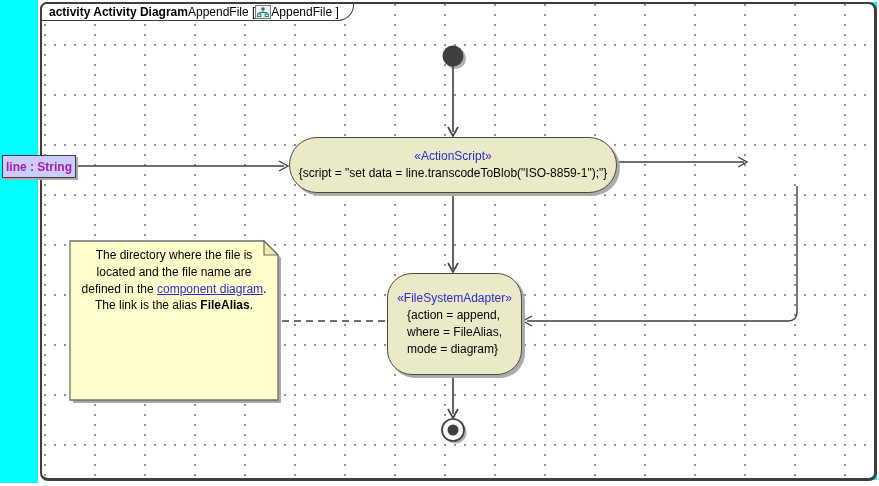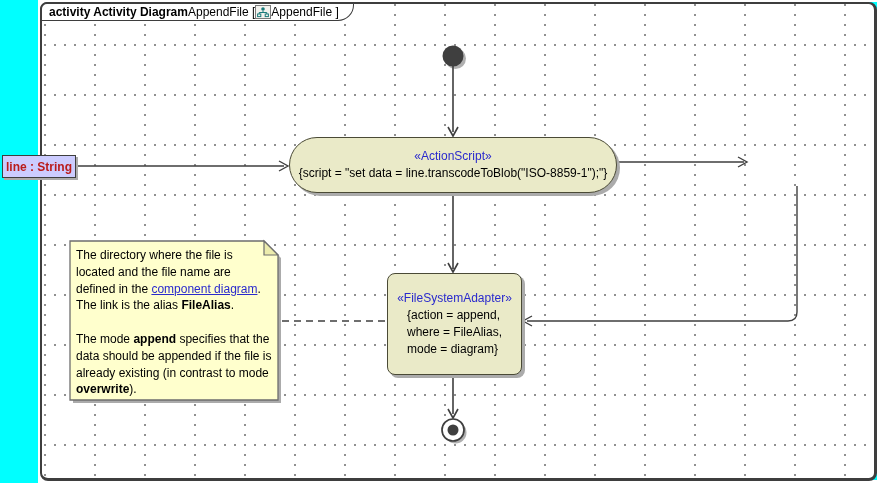--- a/index.html
+++ b/index.html
@@ -43,33 +43,33 @@
     box-shadow:3px 3px 0 var(--shadow,#ABABAB);
     display:flex; flex-direction:column; align-items:center; justify-content:center;
     font-size:12px; line-height:17px; color:#000; text-align:center;
   }
   .stereotype { color:var(--stereotype_text,#2A2ACD); }
   .node-name { font-weight:bold; }
   .props { text-align:left; display:inline-block; }
 
   .node-transcode { left:289px; top:137px; width:328px; height:56px; border-radius:28px; }
   .node-buffer    { left:748px; top:143px; width:97px;  height:42px; }
-  .node-append    { left:387px; top:273px; width:135px; height:102px; border-radius:8px; }
+  .node-append    { left:387px; top:273px; width:135px; height:102px; border-radius:25px; }
 
   .node-param {
     position:absolute; left:2px; top:155px; width:74px; height:23px; box-sizing:border-box; z-index:3;
     background:var(--param_fill,#CCCCFF); border:1.3px solid #3e3e3e;
     box-shadow:2px 2px 0 var(--shadow,#ABABAB);
     display:flex; align-items:center; justify-content:center;
-    font-size:12px; font-weight:bold; color:#b91c1c;
+    font-size:12px; font-weight:bold; color:#a21caf;
   }
 
   .note-text {
     position:absolute; left:76px; top:247px; width:196px; z-index:3;
-    font-size:12px; line-height:16.8px; color:#000;
+    font-size:12px; line-height:16.8px; color:#000;text-align:center;
   }
   .note-text p { margin:0 0 16.8px 0; }
   .note-text p:last-child { margin-bottom:0; }
   .note-text .seg-bold { font-weight:bold; }
   .note-link { color:var(--link_text,#2A2ACD); text-decoration:underline; cursor:pointer; }
 </style>
 </head>
 <body>
 
 <div class="stage">
@@ -135,16 +135,15 @@
     <div class="stereotype">«FileSystemAdapter»</div>
     <div class="props">
       <div>{action = append,</div>
       <div>where = FileAlias,</div>
       <div>mode = diagram}</div>
     </div>
   </div>
 
   <div class="note-text">
     <p><span>The directory where the file is located and the file name are defined in the </span><span class="note-link">component diagram</span><span>. The link is the alias </span><span class="seg-bold">FileAlias</span><span>.</span></p>
-    <p><span>The mode </span><span class="seg-bold">append</span><span> specifies that the data should be appended if the file is already existing (in contrast to mode </span><span class="seg-bold">overwrite</span><span>).</span></p>
   </div>
 
 </div>
 
 </body></html>

